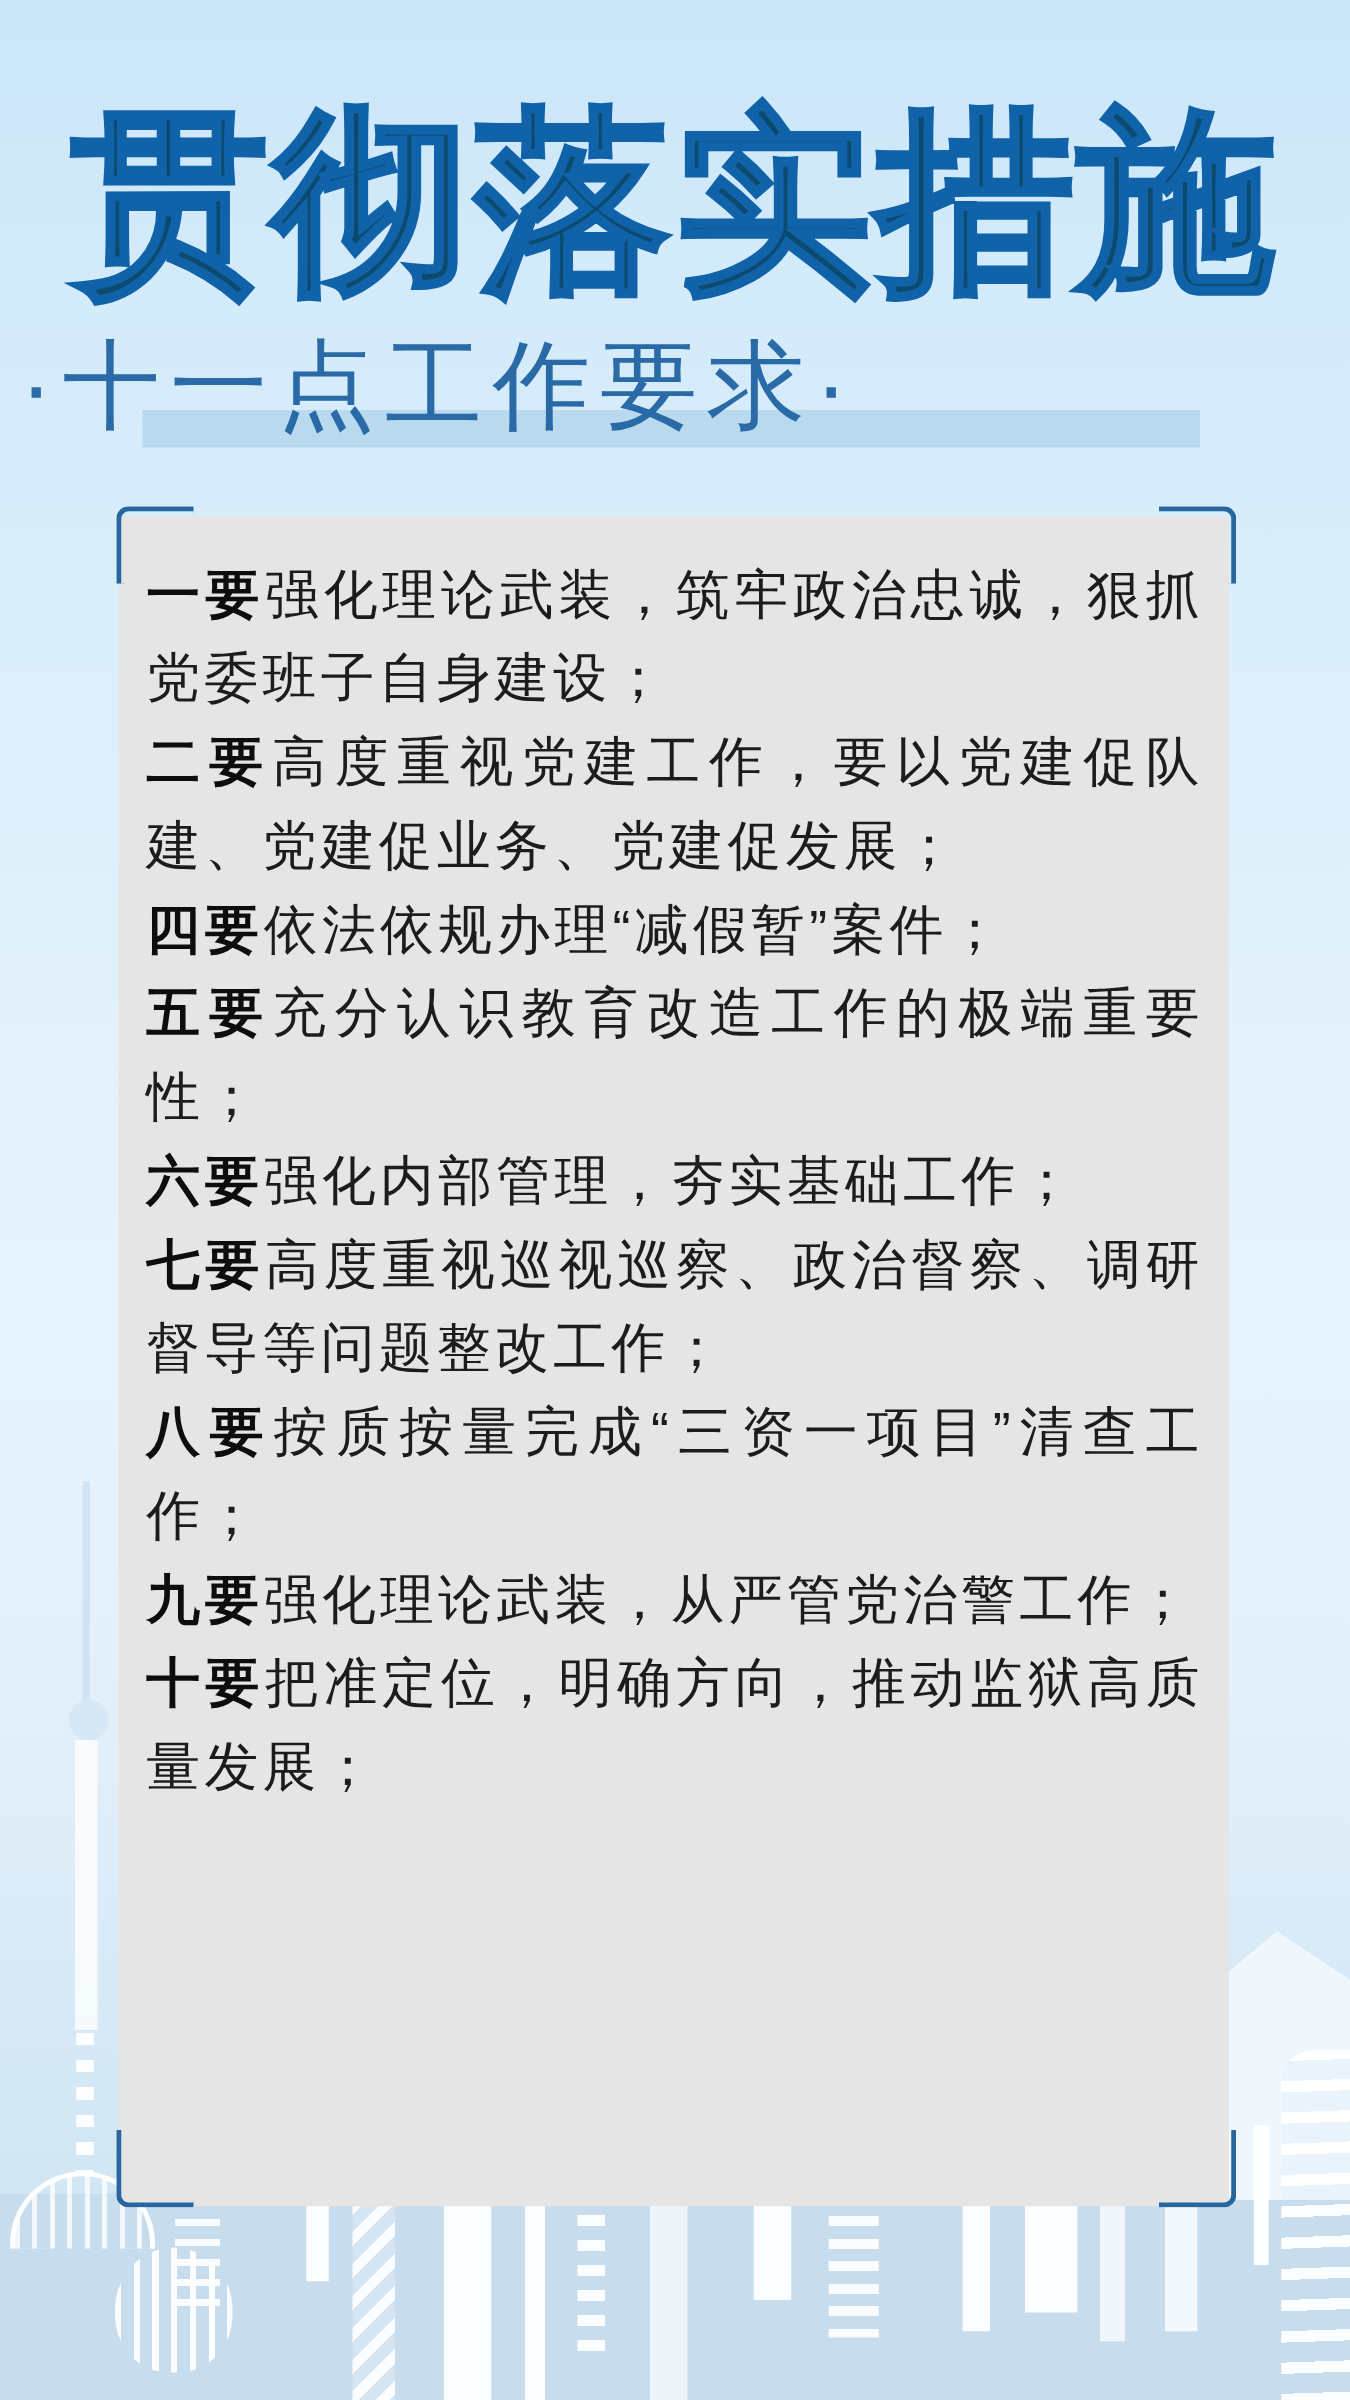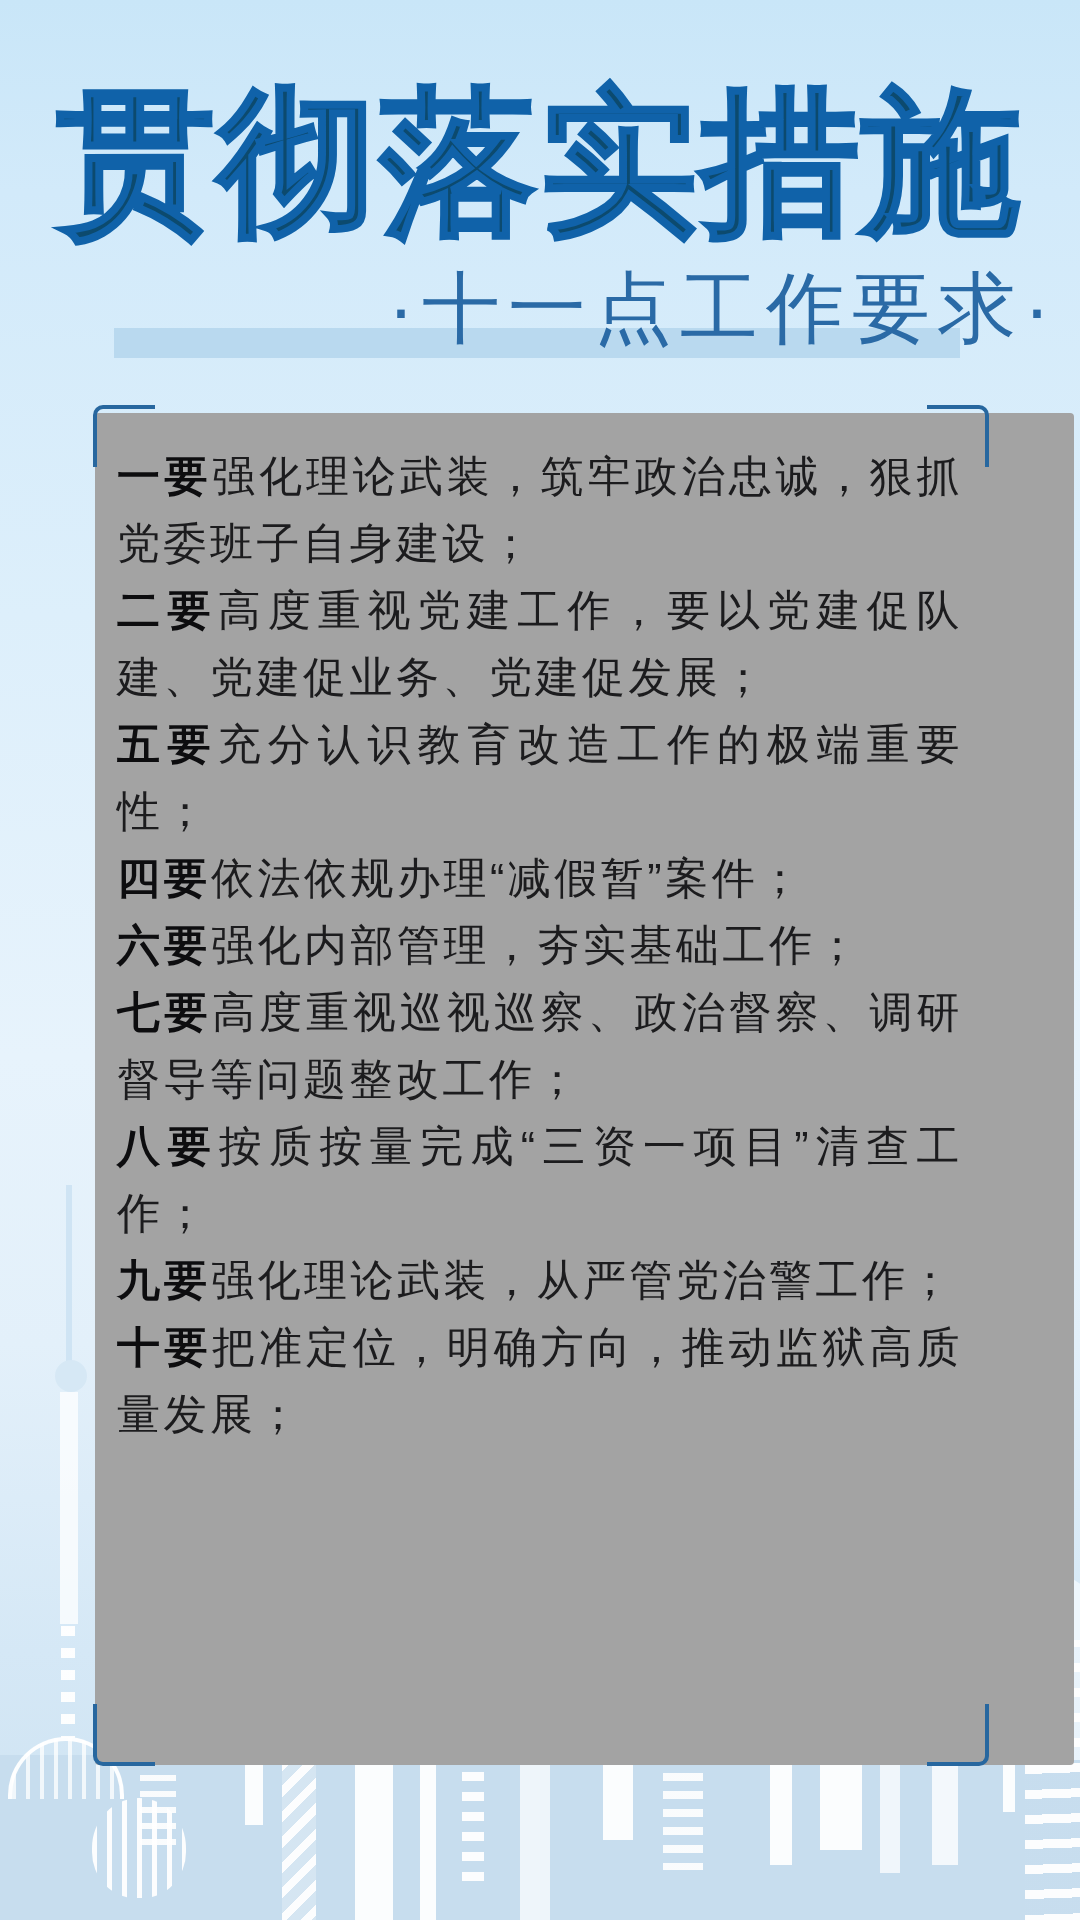--- a/index.html
+++ b/index.html
@@ -10,27 +10,27 @@
   }
   
   .title{
     position:absolute;top:72px;left:0;width:1080px;text-align:center;
     font-size:158px;font-weight:900;color:#0c4a6e;letter-spacing:3px;line-height:1.15;
     -webkit-text-stroke:3px #1062a9;
   }
   .subtitle-wrap{position:absolute;top:262px;left:0;width:1080px;height:110px;}
   .subtitle-bar{position:absolute;left:114px;top:66px;width:846px;height:30px;background:#b9d9ef;}
   .subtitle{
-    position:absolute;left:4px;top:0;width:1054px;text-align:right;
+    position:absolute;left:16px;top:0;width:1054px;text-align:left;
     font-size:78px;font-weight:500;color:#2a6aa6;letter-spacing:8px;line-height:1.2;
   }
   
   .box{
-    position:absolute;left:95px;top:413px;width:979px;height:1352px;
-    background:#a3a3a3;border-radius:4px;z-index:2;
+    position:absolute;left:95px;top:413px;width:888px;height:1352px;
+    background:#e5e5e5;border-radius:4px;z-index:2;
   }
   .items{position:absolute;left:22px;top:30px;width:846px;}
   p.item{
     margin:0;font-size:43px;line-height:67px;letter-spacing:3.5px;
     color:#1c1c1e;text-align:justify;text-justify:inter-character;
   }
   .lead{font-weight:900;color:#0d0d0f;letter-spacing:4px;}
   
   .bk{position:absolute;width:58px;height:58px;z-index:3;}
   .bk-tl{left:93px;top:405px;border-top:4px solid #27679f;border-left:4px solid #27679f;border-top-left-radius:10px;}
@@ -116,21 +116,21 @@
 
 <div class="bk bk-tl"></div>
 <div class="bk bk-tr"></div>
 <div class="bk bk-bl"></div>
 <div class="bk bk-br"></div>
 
 <div class="box">
   <div class="items">
     <p class="item"><span class="lead">一要</span><span>强化理论武装，筑牢政治忠诚，狠抓党委班子自身建设；</span></p>
     <p class="item"><span class="lead">二要</span><span>高度重视党建工作，要以党建促队建、党建促业务、党建促发展；</span></p>
+    <p class="item"><span class="lead">四要</span><span>依法依规办理“减假暂”案件；</span></p>
     <p class="item"><span class="lead">五要</span><span>充分认识教育改造工作的极端重要性；</span></p>
-    <p class="item"><span class="lead">四要</span><span>依法依规办理“减假暂”案件；</span></p>
     <p class="item"><span class="lead">六要</span><span>强化内部管理，夯实基础工作；</span></p>
     <p class="item"><span class="lead">七要</span><span>高度重视巡视巡察、政治督察、调研督导等问题整改工作；</span></p>
     <p class="item"><span class="lead">八要</span><span>按质按量完成“三资一项目”清查工作；</span></p>
     <p class="item"><span class="lead">九要</span><span>强化理论武装，从严管党治警工作；</span></p>
     <p class="item"><span class="lead">十要</span><span>把准定位，明确方向，推动监狱高质量发展；</span></p>
   </div>
 </div>
 
 </body></html>

